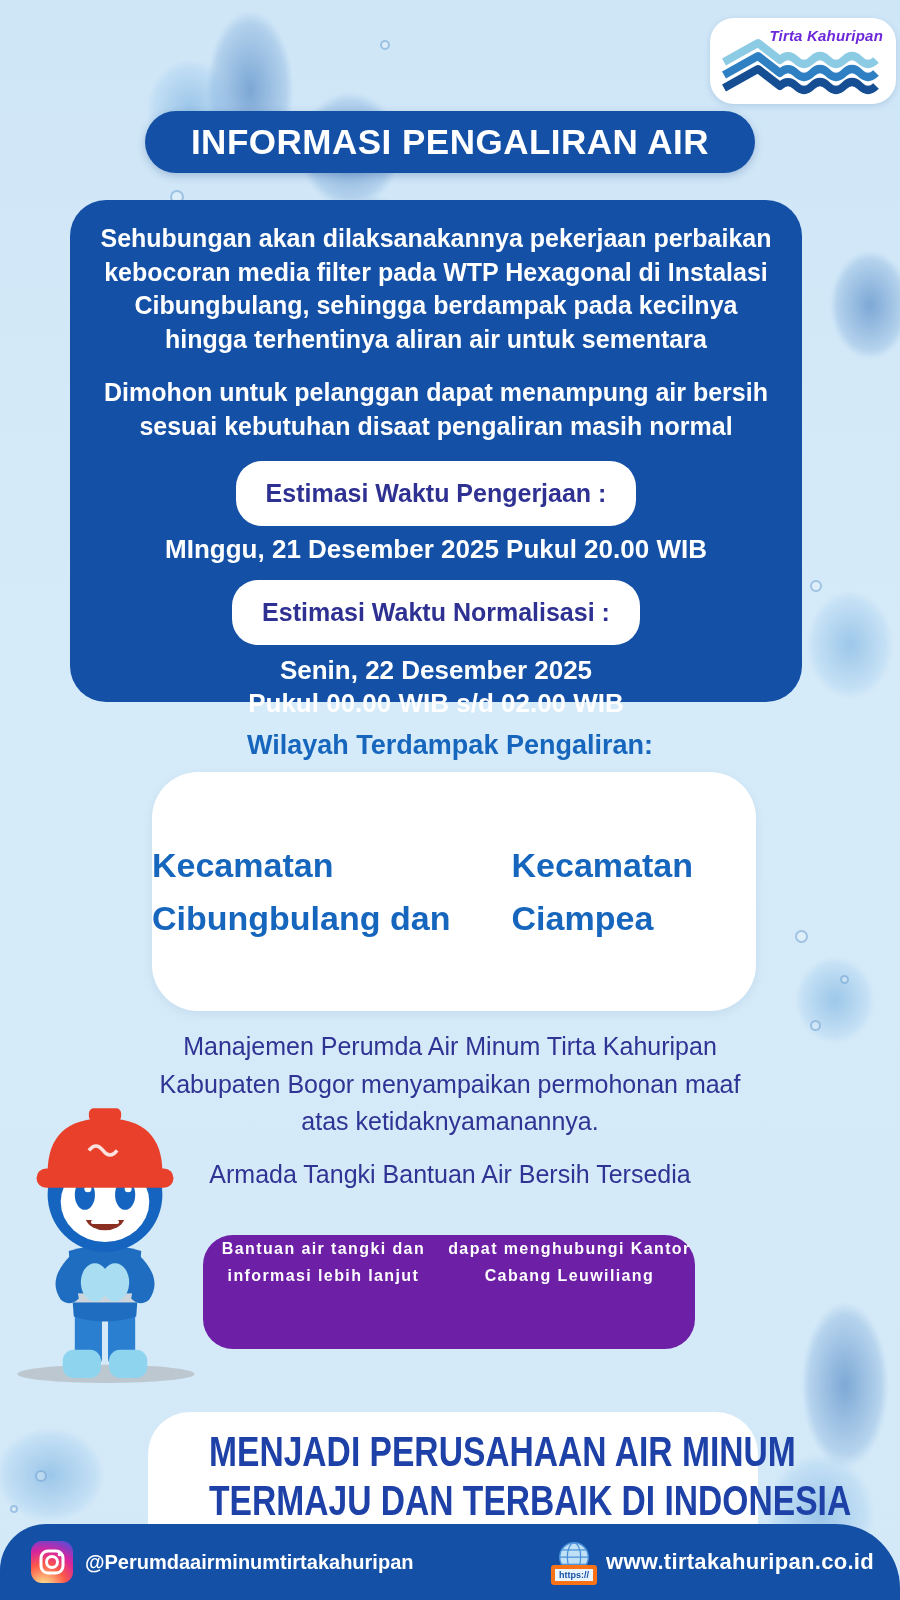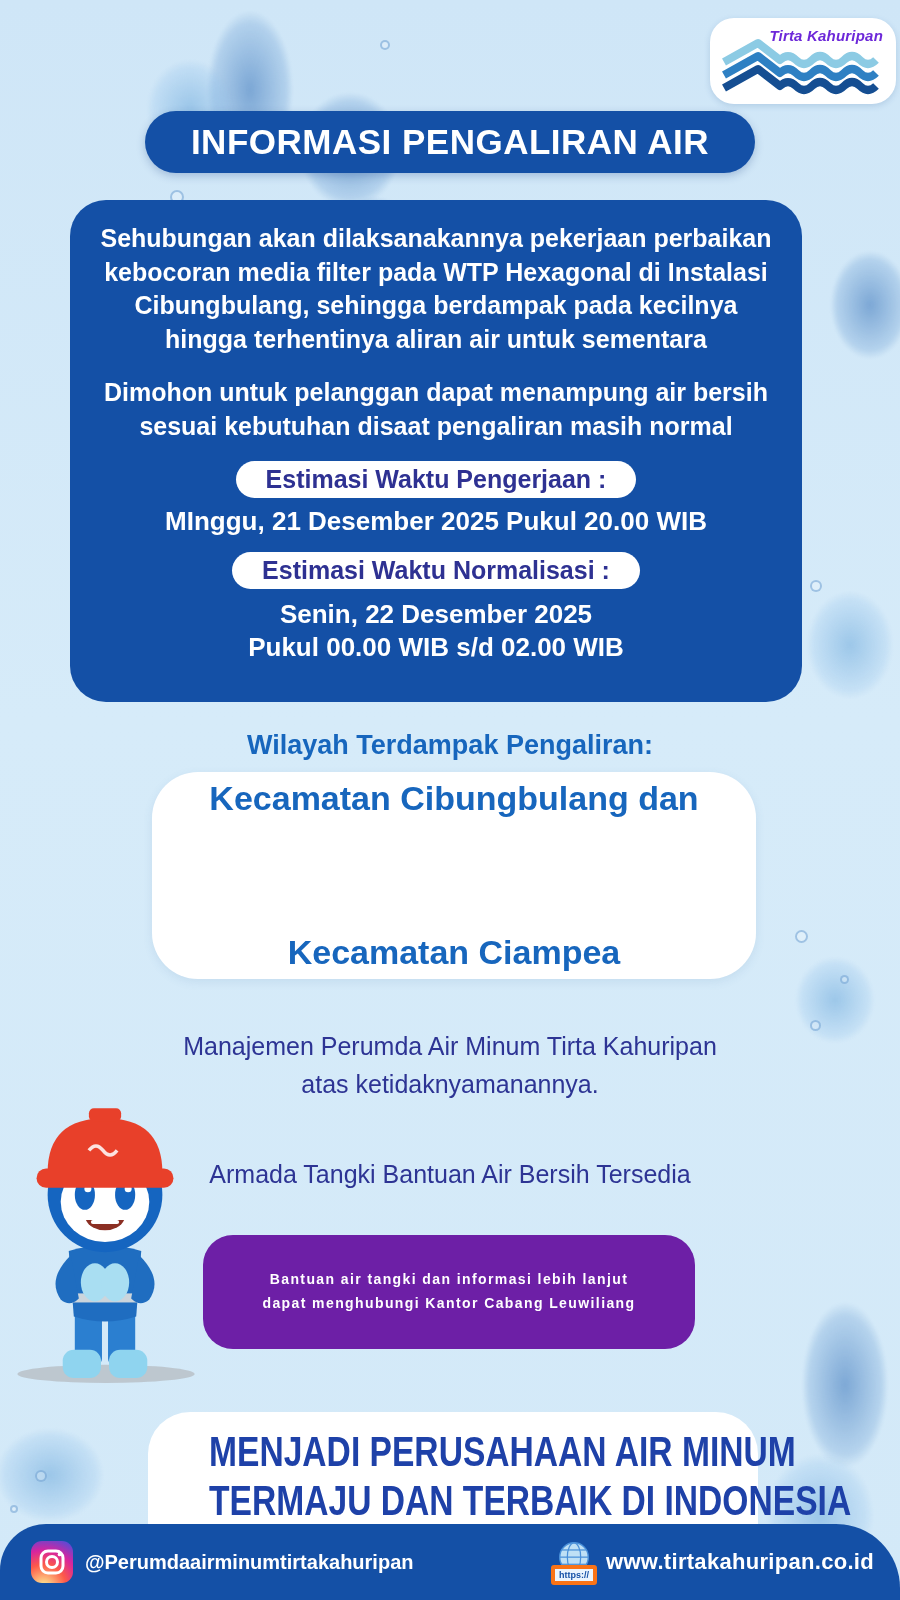--- a/index.html
+++ b/index.html
@@ -29,45 +29,45 @@
   .title-row{top:111px;}
   .title-pill{background:#1450a6;color:#ffffff;font-weight:bold;font-size:35px;letter-spacing:.5px;
     padding:11px 46px;border-radius:34px;box-shadow:0 3px 8px rgba(20,60,130,.25);}
 
   
   .main-box{position:absolute;left:70px;top:200px;width:732px;height:502px;background:#1450a6;
     border-radius:36px;color:#ffffff;text-align:center;padding:22px 30px 0 30px;}
   .main-box .para{font-size:25px;font-weight:bold;line-height:1.34;margin:0 0 0 0;}
   .main-box .para2{margin-top:20px;}
   .est-pill{display:inline-block;background:#ffffff;color:#2e3192;font-weight:bold;font-size:25px;
-    padding:4px 30px;border-radius:26px;}
+    padding:18px 30px;border-radius:26px;}
   .est-pill.work{margin-top:18px;}
   .est-pill.normal{margin-top:14px;}
   .date-line{font-size:26px;font-weight:bold;line-height:1.27;}
   .date-block1{margin-top:7px;}
   .date-block2{margin-top:9px;}
 
   
   .wilayah-row{top:730px;}
   .wilayah-heading{font-size:27px;font-weight:bold;color:#1766bd;}
-  .area-box{position:absolute;left:152px;top:772px;width:604px;height:207px;background:#ffffff;
-    border-radius:46px;display:flex;flex-direction:column;justify-content:space-between;align-items:center;
+  .area-box{position:absolute;left:152px;top:772px;width:604px;height:239px;background:#ffffff;
+    border-radius:46px;display:flex;flex-direction:row;justify-content:space-between;align-items:center;
     box-shadow:0 3px 10px rgba(70,120,170,.12);}
   .area-line{font-size:34px;font-weight:bold;color:#1766bd;line-height:1.55;}
 
   
   .apology{position:absolute;left:0;right:0;top:1028px;text-align:center;color:#2d3494;
     font-size:25px;font-weight:500;line-height:1.5;}
   .tanker{position:absolute;left:0;right:0;top:1160px;text-align:center;color:#2d3494;
     font-size:25px;font-weight:500;}
 
   
   .contact-box{position:absolute;left:203px;top:1235px;width:492px;height:114px;background:#6d1fa6;
-    border-radius:30px;color:#ffffff;display:flex;flex-direction:column;justify-content:center;
-    text-align:center;font-size:14px;font-weight:bold;letter-spacing:1.4px;line-height:1.7;}
+    border-radius:30px;color:#ffffff;display:flex;justify-content:center;
+    text-align:center;font-size:16px;font-weight:bold;letter-spacing:1.4px;line-height:1.7;}
 
   
   .mascot{position:absolute;left:8px;top:1082px;width:192px;height:302px;}
 
   
   .slogan-panel{position:absolute;left:148px;top:1412px;width:610px;height:200px;background:#ffffff;
     border-radius:42px 42px 0 0;z-index:2;text-align:center;padding-top:16px;}
   .slogan-line{font-size:42px;font-weight:800;color:#1e41a8;line-height:1.16;
     transform:scaleX(.8);transform-origin:center;white-space:nowrap;letter-spacing:0;}
 
@@ -155,20 +155,21 @@
   <div class="center-row wilayah-row">
     <div class="wilayah-heading">Wilayah Terdampak Pengaliran:</div>
   </div>
   <div class="area-box">
     <div class="area-line">Kecamatan Cibungbulang dan</div>
     <div class="area-line">Kecamatan Ciampea</div>
   </div>
 
   <div class="apology">
     <div>Manajemen Perumda Air Minum Tirta Kahuripan</div>
+    <div>Kabupaten Bogor menyampaikan permohonan maaf</div>
     <div>atas ketidaknyamanannya.</div>
   </div>
 
   <div class="tanker">Armada Tangki Bantuan Air Bersih Tersedia</div>
 
   <div class="contact-box">
     <div>Bantuan air tangki dan informasi lebih lanjut</div>
     <div>dapat menghubungi Kantor Cabang Leuwiliang</div>
   </div>
 

